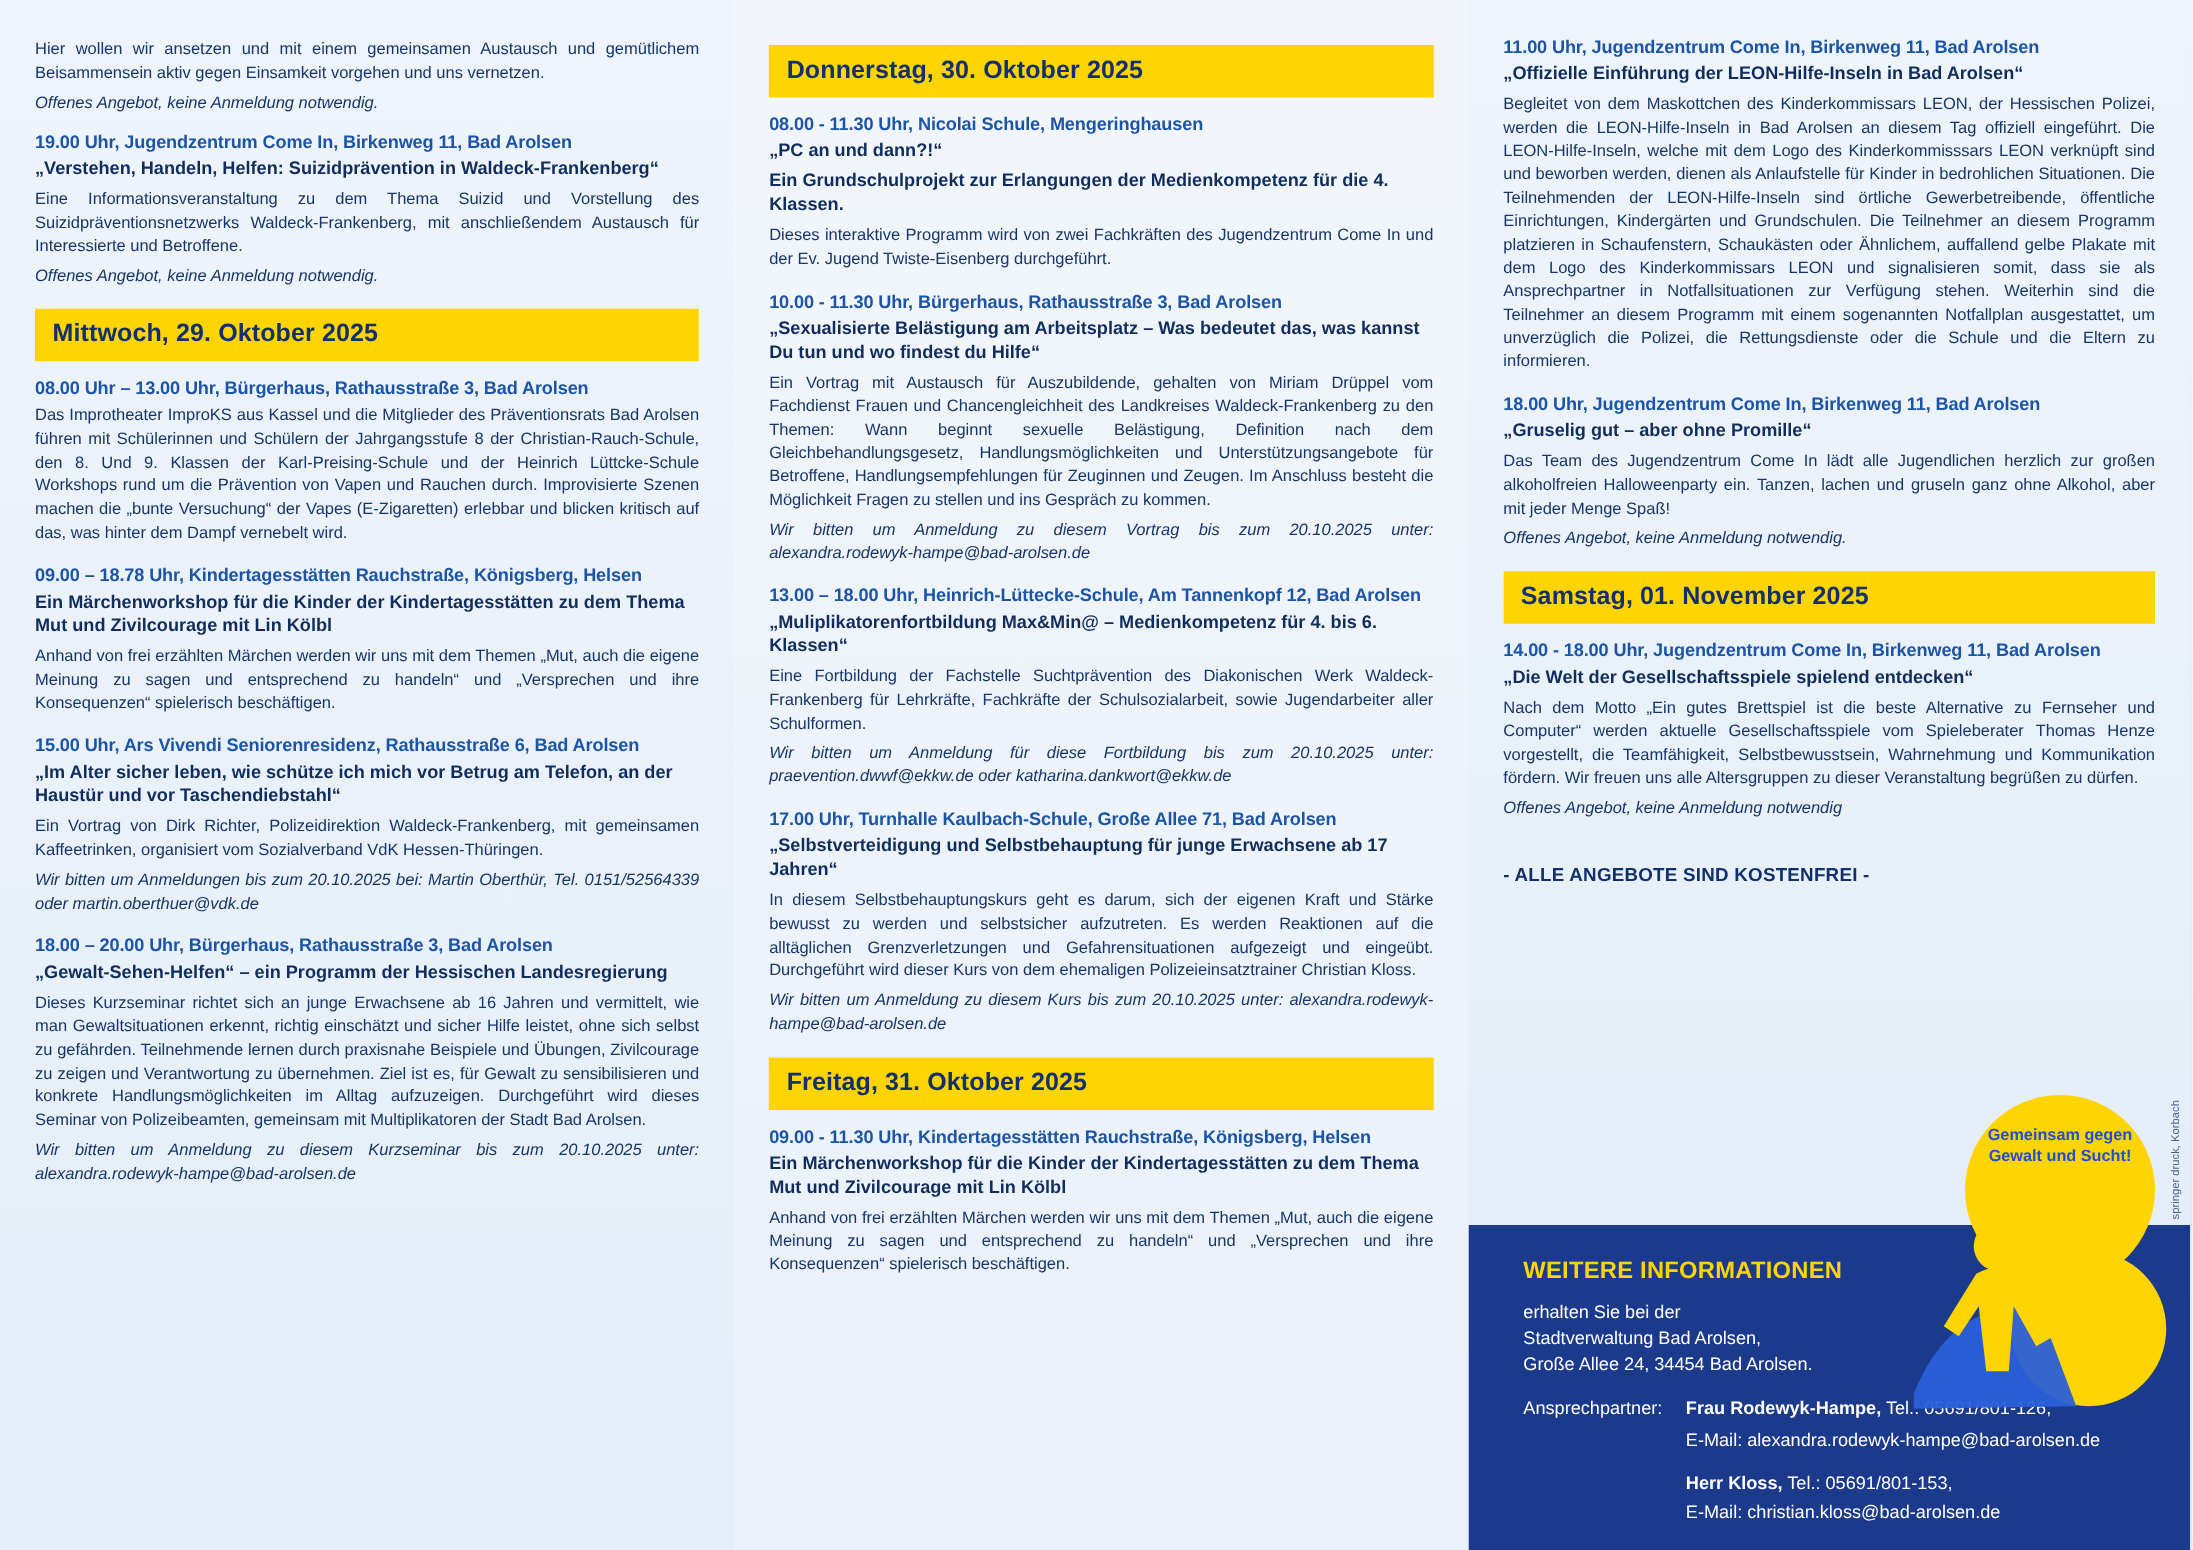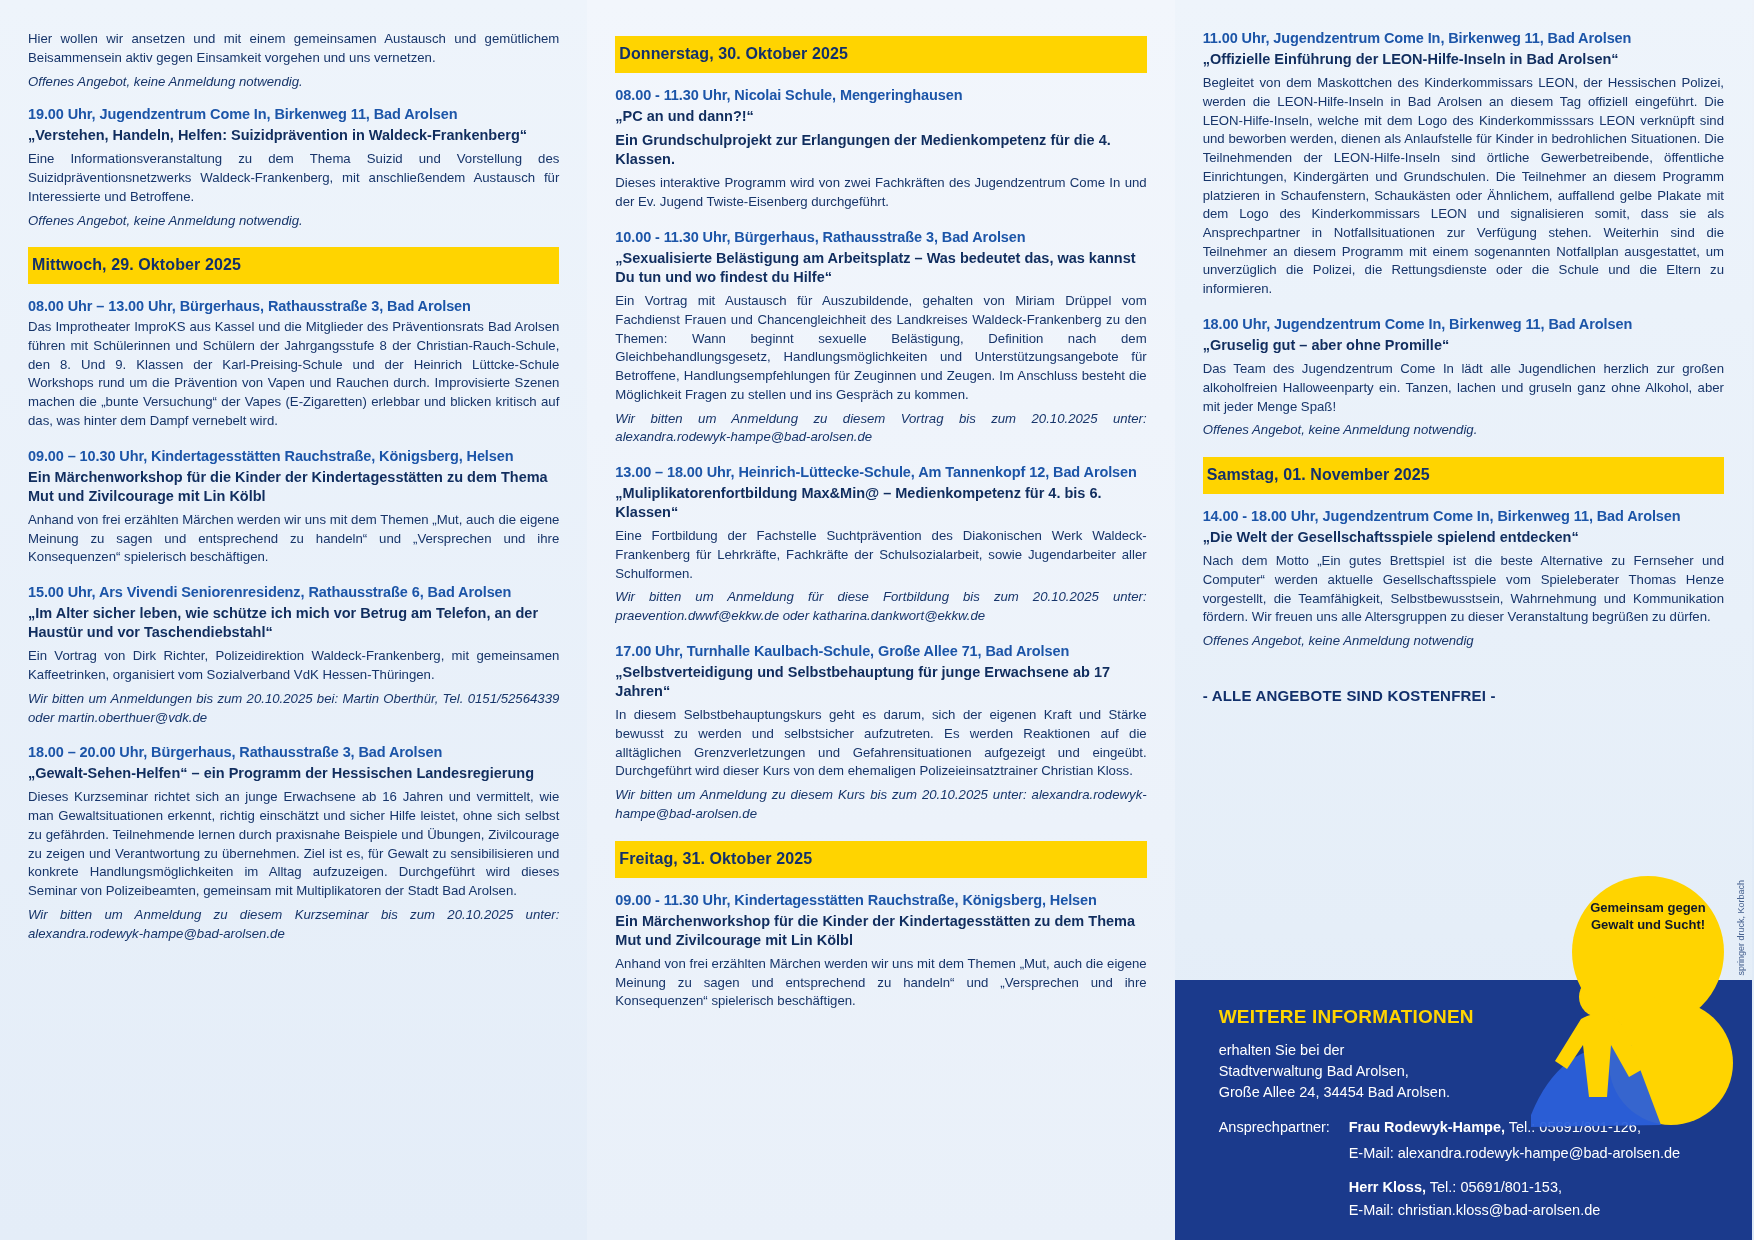--- a/index.html
+++ b/index.html
@@ -28,22 +28,22 @@
     position: relative;
   }
   .col1 { width: 588px; background: linear-gradient(180deg,#eef4fb 0%, #e4edf8 100%); }
   .col2 { width: 588px; background: linear-gradient(180deg,#f2f6fc 0%, #e9f0f9 100%); }
   .col3 { width: 578px; background: linear-gradient(180deg,#eef4fb 0%, #e2ecf7 100%); }
 
   .daybar {
     background: #ffd400;
     color: #12306b;
     font-weight: bold;
-    font-size: 16px;
-    padding: 9px 14px 10px 4px;
+    font-size: 20px;
+    padding: 9px 14px 10px 14px;
     margin: 14px 0 14px 0;
     letter-spacing: 0.1px;
   }
   .evt { margin-bottom: 17px; }
   .evt-time {
     color: #1c55a8;
     font-size: 14.5px;
     font-weight: 600;
     margin-bottom: 4px;
     letter-spacing: -0.1px;
@@ -119,21 +119,21 @@
   .contact-block { margin-top: 12px; margin-left: 130px; font-size: 14.5px; line-height: 1.5;}
 
   .badge {
     position: absolute;
     right: 28px;
     bottom: 212px;
     width: 152px;
     height: 152px;
     background: #ffd400;
     border-radius: 50%;
-    color: #0f172a;
+    color: #1d4ed8;
     font-weight: bold;
     font-size: 13px;
     text-align: center;
     line-height: 1.3;
     padding-top: 24px;
     box-sizing: border-box;
     z-index: 5;
   }
   .mascot {
     position: absolute;
@@ -173,21 +173,21 @@
     </div>
 
     <div class="daybar">Mittwoch, 29. Oktober 2025</div>
 
     <div class="evt">
       <div class="evt-time">08.00 Uhr – 13.00 Uhr, Bürgerhaus, Rathausstraße 3, Bad Arolsen</div>
       <div class="evt-body">Das Improtheater ImproKS aus Kassel und die Mitglieder des Präventionsrats Bad Arolsen führen mit Schülerinnen und Schülern der Jahrgangsstufe 8 der Christian-Rauch-Schule, den 8. Und 9. Klassen der Karl-Preising-Schule und der Heinrich Lüttcke-Schule Workshops rund um die Prävention von Vapen und Rauchen durch. Improvisierte Szenen machen die „bunte Versuchung“ der Vapes (E-Zigaretten) erlebbar und blicken kritisch auf das, was hinter dem Dampf vernebelt wird.</div>
     </div>
 
     <div class="evt">
-      <div class="evt-time">09.00 – 10.30 Uhr, Kindertagesstätten Rauchstraße, Königsberg, Helsen</div>
+      <div class="evt-time">09.00 – 18.78 Uhr, Kindertagesstätten Rauchstraße, Königsberg, Helsen</div>
       <div class="evt-title">Ein Märchenworkshop für die Kinder der Kindertagesstätten zu dem Thema Mut und Zivilcourage mit Lin Kölbl</div>
       <div class="evt-body">Anhand von frei erzählten Märchen werden wir uns mit dem Themen „Mut, auch die eigene Meinung zu sagen und entsprechend zu handeln“ und „Versprechen und ihre Konsequenzen“ spielerisch beschäftigen.</div>
     </div>
 
     <div class="evt">
       <div class="evt-time">15.00 Uhr, Ars Vivendi Seniorenresidenz, Rathausstraße 6, Bad Arolsen</div>
       <div class="evt-title">„Im Alter sicher leben, wie schütze ich mich vor Betrug am Telefon, an der Haustür und vor Taschendiebstahl“</div>
       <div class="evt-body">Ein Vortrag von Dirk Richter, Polizeidirektion Waldeck-Frankenberg, mit gemeinsamen Kaffeetrinken, organisiert vom Sozialverband VdK Hessen-Thüringen.</div>
       <div class="evt-note">Wir bitten um Anmeldungen bis zum 20.10.2025 bei: Martin Oberthür, Tel. 0151/52564339 oder martin.oberthuer@vdk.de</div>
     </div>

